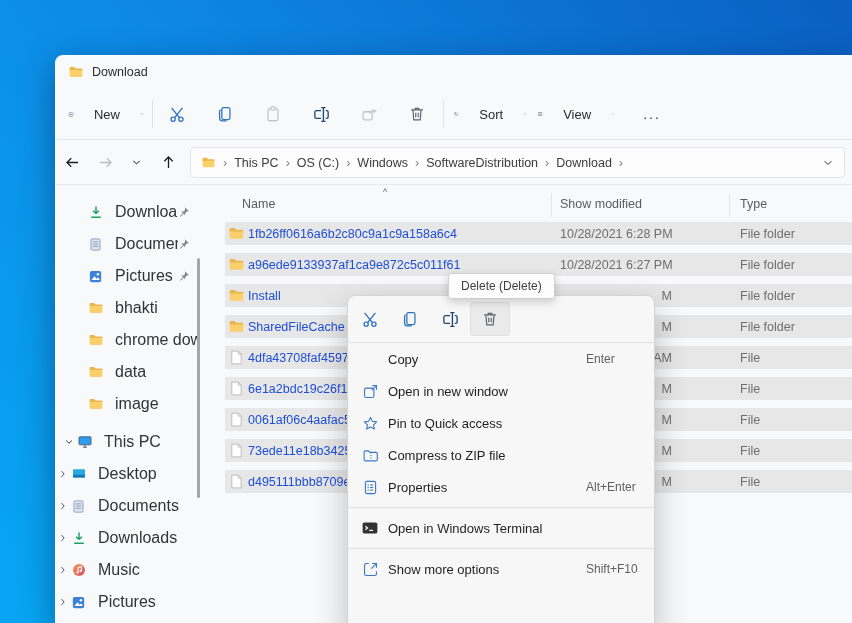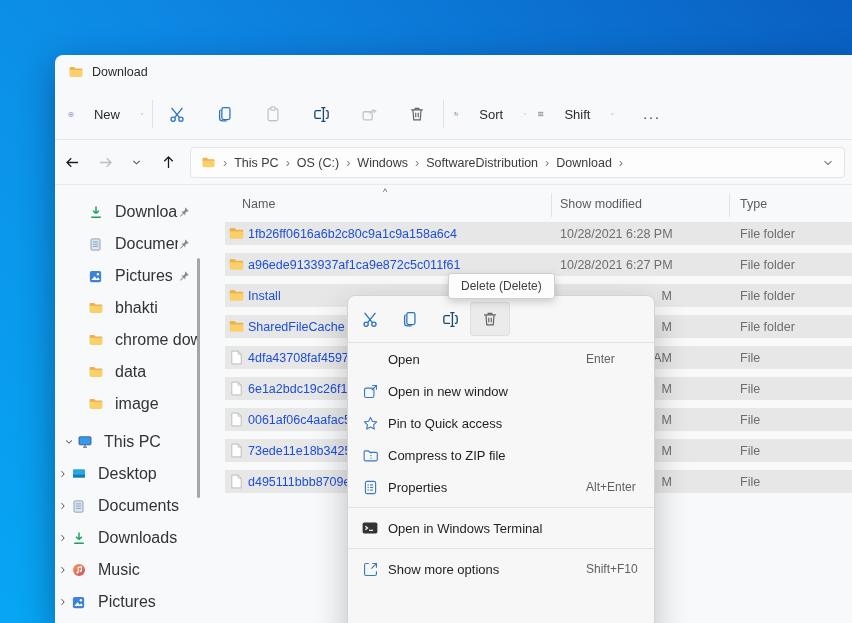--- a/index.html
+++ b/index.html
@@ -140,21 +140,21 @@
         </svg>
       <span>Sort</span>
       <svg width="10" height="10" viewBox="0 0 12 12">
           <path d="M2.5 4.5l3.5 3 3.5-3" fill="none" stroke="#888" stroke-width="1.2"></path>
         </svg>
     </div>
     <div class="tbtn" style="left:482px;width:78px">
       <svg width="16" height="16" viewBox="0 0 20 20" stroke="#444" stroke-width="1.5">
           <path d="M3 5.5h14M3 10h14M3 14.5h14"></path>
         </svg>
-      <span>Shift</span>
+      <span>View</span>
       <svg width="10" height="10" viewBox="0 0 12 12">
           <path d="M2.5 4.5l3.5 3 3.5-3" fill="none" stroke="#888" stroke-width="1.2"></path>
         </svg>
     </div>
     <div class="tbtn" style="left:578px;width:38px">
       <span class="dots">...</span>
     </div>
   </div>
 
   <div class="crumbbar">
@@ -515,21 +515,21 @@
     <div class="cibtn hover">
       <svg width="18" height="18" viewBox="0 0 20 20" fill="none" stroke="#5f6368" stroke-width="1.3">
           <path d="M3.5 5.5h13M8 5.5V3.8h4v1.7M5.5 5.5l.9 11h7.2l.9-11"></path>
           <path d="M8.6 8.5v5M11.4 8.5v5"></path>
         </svg>
     </div>
   </div>
   <div class="cmsep"></div>
 
   <div class="cmitem">
-    <span class="mlabel">Open</span>
+    <span class="mlabel">Copy</span>
     <span class="mshort">Enter</span>
   </div>
   <div class="cmitem">
     <span class="mic">
         <svg width="17" height="17" viewBox="0 0 20 20" fill="none" stroke="#3a78c2" stroke-width="1.3">
           <rect x="3" y="6" width="11" height="11" rx="1.8"></rect>
           <path d="M12 3h5v5M17 3l-5.5 5.5"></path>
         </svg>
       </span>
     <span class="mlabel">Open in new window</span>

